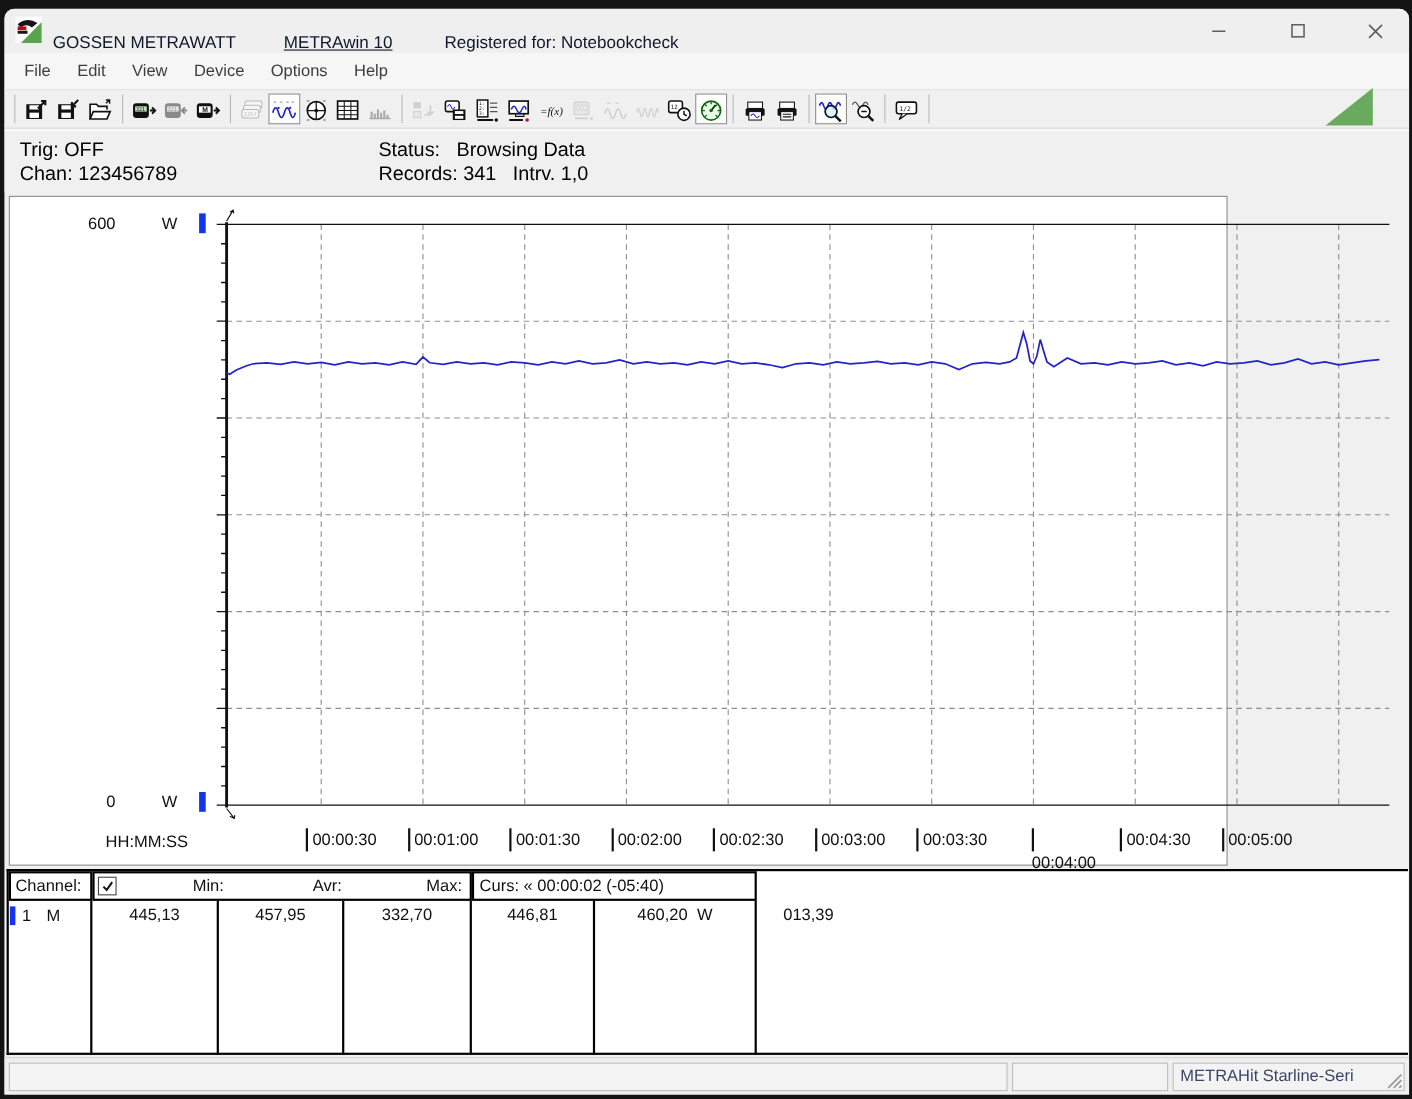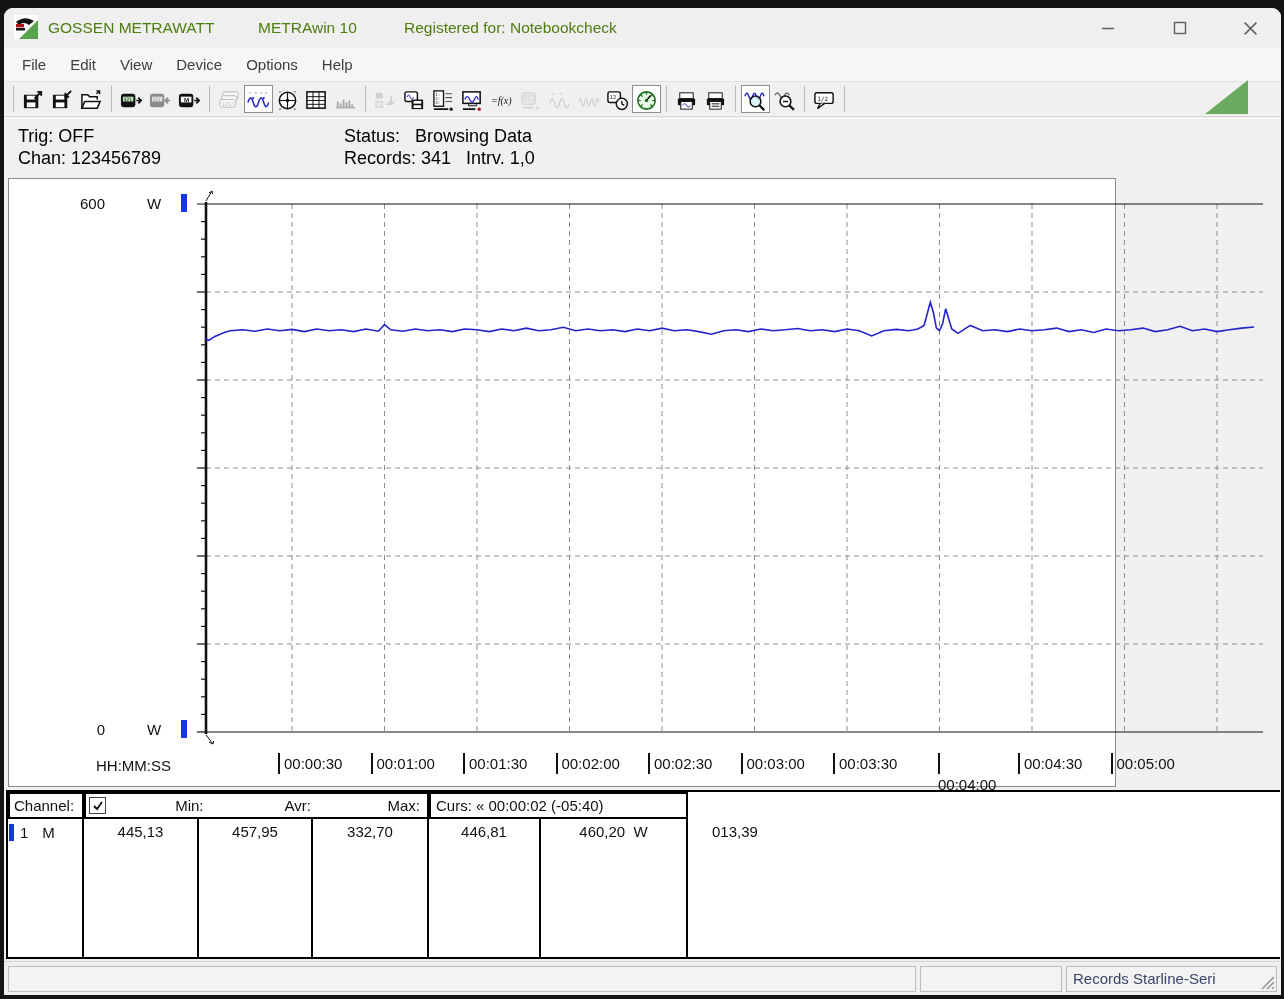--- a/index.html
+++ b/index.html
@@ -3,23 +3,23 @@
 <meta charset="utf-8">
 <style>
   html,body{margin:0;padding:0;background:#141414;width:1284px;height:999px;overflow:hidden;
     font-family:"Liberation Sans", sans-serif;}
   #stage{position:relative;width:1284px;height:999px;background:#141414;}
   #win{position:absolute;left:4px;top:8px;width:1277px;height:987px;background:#f0f0f0;
     border-radius:9px 9px 0 0;overflow:hidden;}
   
   #titlebar{position:absolute;left:0;top:0;width:100%;height:40px;background:#efefef;}
   #logo{position:absolute;left:10px;top:7px;width:24px;height:24px;}
-  .ttl{position:absolute;top:0;height:40px;line-height:40px;font-size:15.5px;color:#4d7c0f;white-space:nowrap;}
+  .ttl{position:absolute;top:12px;height:40px;line-height:40px;font-size:15.5px;color:#0f172a;white-space:nowrap;}
   #brand{left:44px;}
-  #appname{left:254px;}
+  #appname{left:254px;text-decoration:underline;}
   #registered{left:400px;}
   .winbtn{position:absolute;top:5px;width:36px;height:30px;display:flex;align-items:center;justify-content:center;cursor:default;}
   #btn-min{left:1086px;} #btn-max{left:1158px;} #btn-close{left:1228px;}
   
   #menubar{position:absolute;left:0;top:40px;width:100%;height:33px;background:#f6f6f6;display:flex;align-items:center;padding-left:6px;box-sizing:border-box;}
   .menu-item{padding:0 12px;font-size:15px;color:#3d3d3d;line-height:33px;}
   
   #toolbar{position:absolute;left:0;top:73px;width:100%;height:36px;background:#f0f0f0;
     border-top:1px solid #e3e3e3;border-bottom:1px solid #d8d8d8;display:flex;align-items:center;padding-left:4px;box-sizing:border-box;}
   .tbsep{width:1px;height:26px;background:#b8b8b8;margin:0 5px;flex:none;}
@@ -487,21 +487,21 @@
           <span>460,20</span>&nbsp;&nbsp;<span>W</span>
         </div>
         <div class="tcell" id="c-delta">013,39</div>
       </div>
     </div>
 
     <div id="statusbar">
       <div class="sbpanel" id="sb1"></div>
       <div class="sbpanel" id="sb2"></div>
       <div class="sbpanel" id="sb3">
-        <div class="txt">Records Starline-Seri</div>
+        <div class="txt">METRAHit Starline-Seri</div>
         <svg id="grip" width="16" height="16" viewBox="0 0 16 16">
           <path d="M15 3 L3 15 M15 8 L8 15 M15 13 L13 15" stroke="#9a9a9a" stroke-width="1.6" fill="none"></path>
         </svg>
       </div>
     </div>
 
   </div>
 </div>
 
 </body></html>

